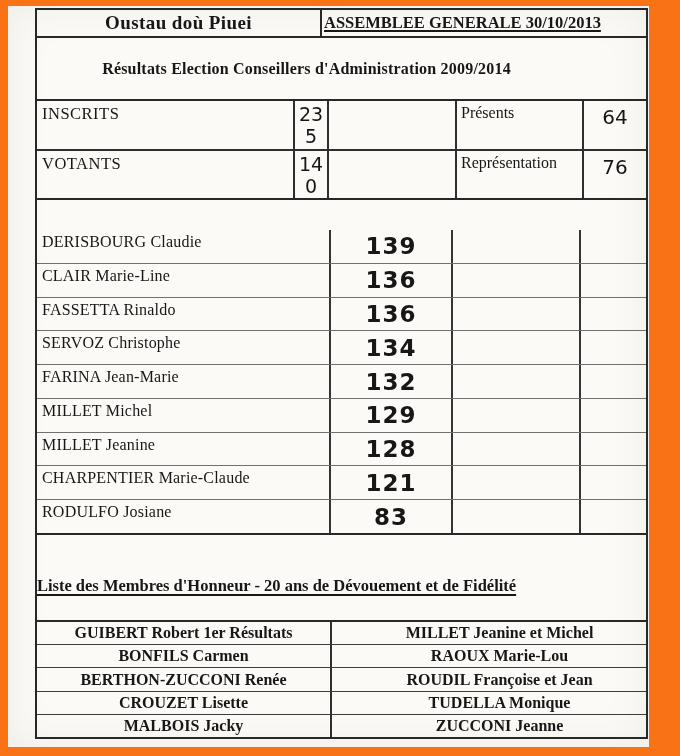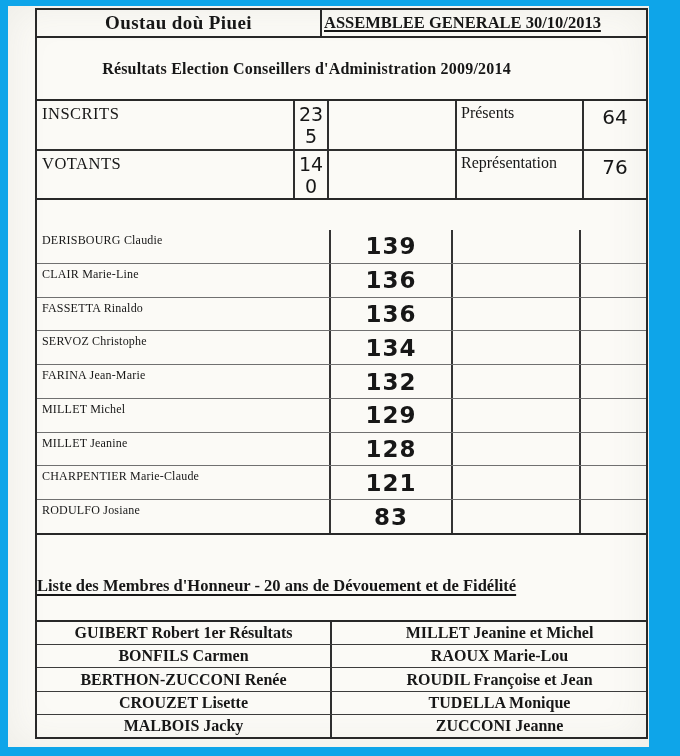--- a/index.html
+++ b/index.html
@@ -7,21 +7,21 @@
     width:680px;height:756px;
     background:#060606;
     font-family:"Liberation Serif", serif;
     color:#171717;
     overflow:hidden;
   }
   .frame{
     box-sizing:border-box;
     width:680px;height:756px;
     padding:6px 31px 3px 8px;
-    background:#0ea5e9;
+    background:#f97316;
   }
   .page{
     position:relative;
     width:641px;height:741px;
     background:#fbfaf6;
     box-shadow:inset 0 0 40px rgba(120,115,100,0.10);
   }
   .doc{
     position:absolute;left:27px;top:2px;
     box-sizing:border-box;
@@ -65,21 +65,21 @@
   .s-spacer{width:128px;border-right:2px solid #2e2e2e;}
   .s-label2{width:127px;border-right:2px solid #2e2e2e;padding:3px 0 0 4px;font-size:16px;}
   .s-val2{flex:1;font-family:"DejaVu Sans", sans-serif;font-size:20px;text-align:center;padding-top:4px;}
 
   .gap1{height:30px;}
 
   
   .results{height:305px;box-sizing:border-box;border-bottom:2px solid #282828;display:flex;flex-direction:column;}
   .r-row{flex:1 1 0;display:flex;box-sizing:border-box;min-height:0;}
   .r-row + .r-row{border-top:1px solid #707070;}
-  .r-name{width:294px;border-right:2px solid #343434;font-size:12px;padding:3px 0 0 5px;letter-spacing:0.2px;white-space:nowrap;overflow:hidden;}
+  .r-name{width:294px;border-right:2px solid #343434;font-size:16px;padding:3px 0 0 5px;letter-spacing:0.2px;white-space:nowrap;overflow:hidden;}
   .r-score{
     width:122px;border-right:2px solid #343434;
     display:flex;align-items:center;justify-content:center;
     font-family:"DejaVu Sans", sans-serif;font-weight:bold;font-size:23px;letter-spacing:1px;
   }
   .r-empty1{width:128px;border-right:2px solid #343434;}
   .r-empty2{flex:1;}
 
   
   .gap2{

